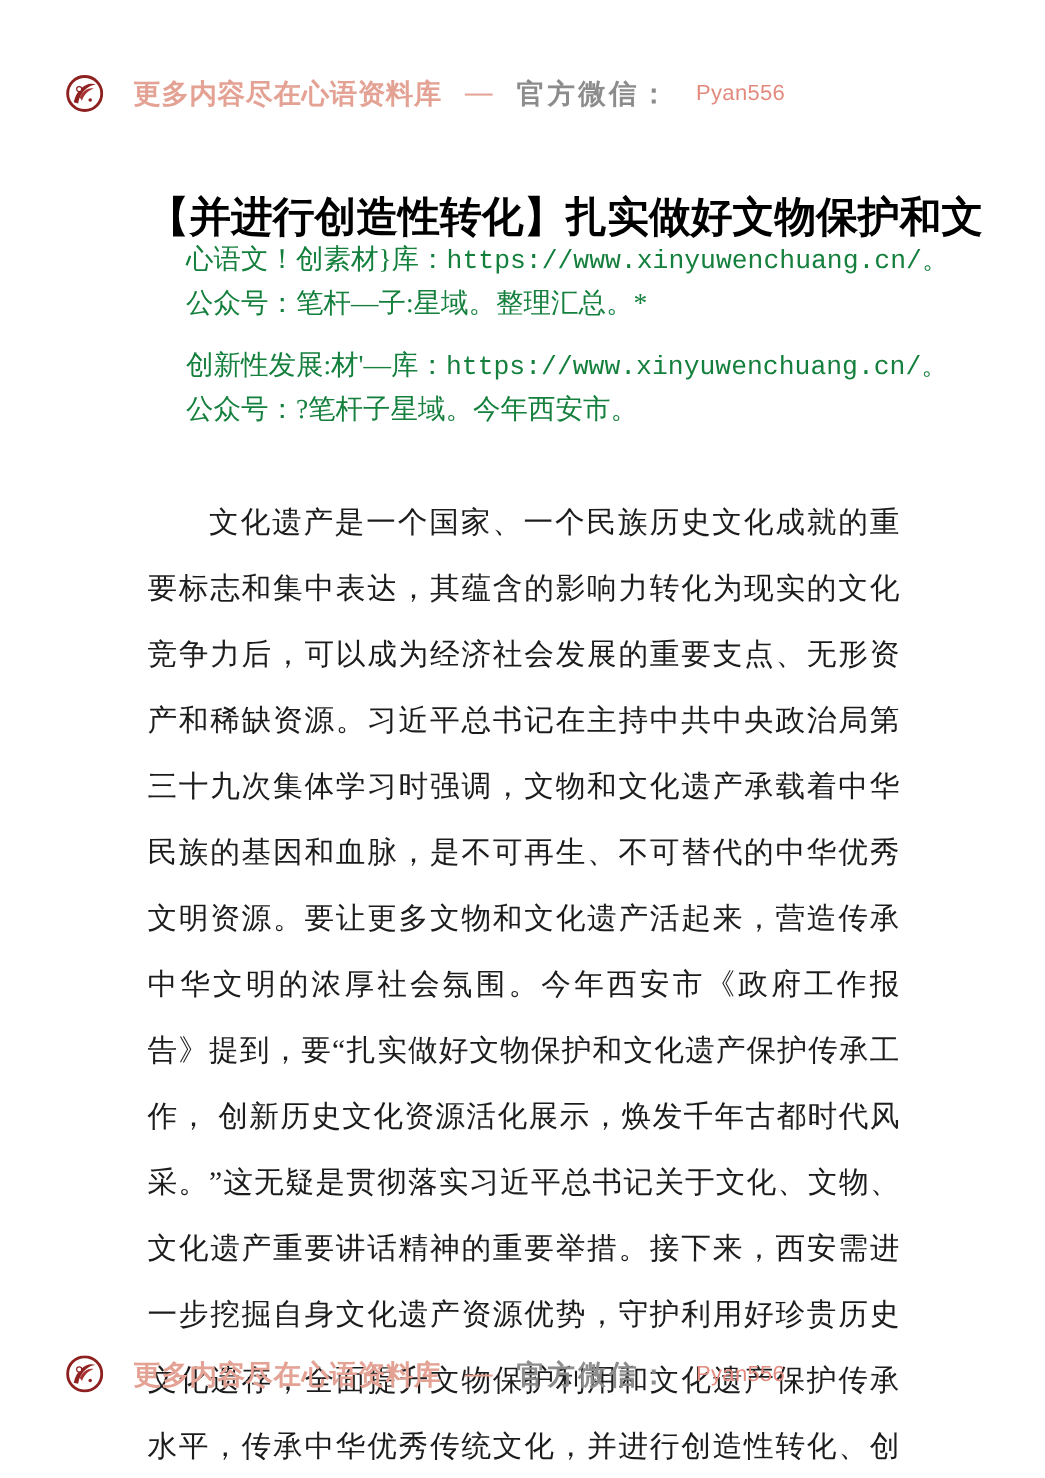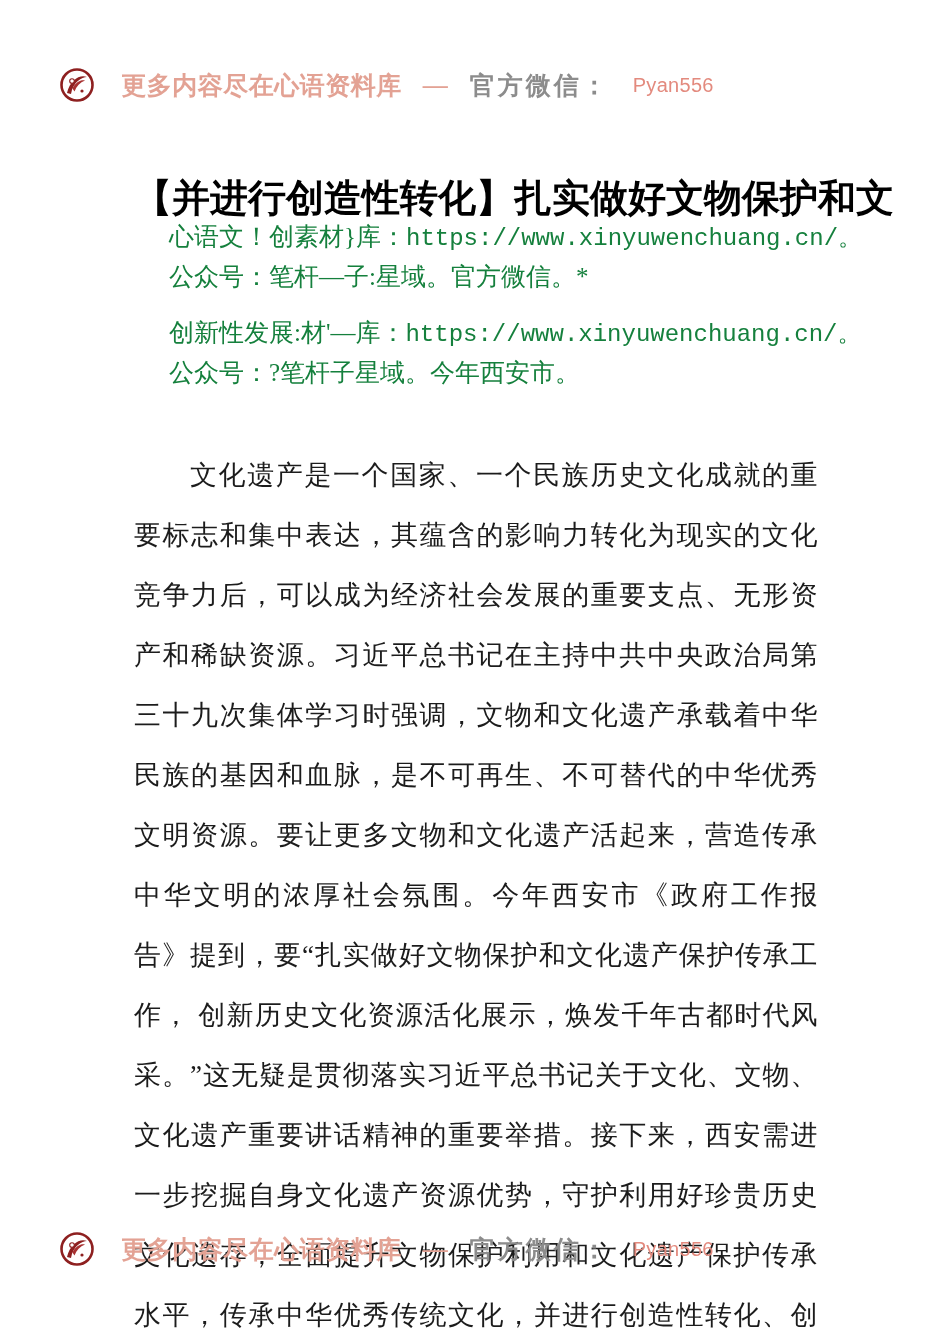--- a/index.html
+++ b/index.html
@@ -150,21 +150,21 @@
     <span class="wm-main">更多内容尽在心语资料库</span>
     <span class="wm-dash">—</span>
     <span class="wm-grey">官方微信：</span>
     <span class="wm-handle">Pyan556</span>
   </div>
 
   <h1 class="doc-title">【并进行创造性转化】扎实做好文物保护和文</h1>
 
   <div class="source-block" id="source-1">
     <span class="ln"><span>心语文！创素材}库：</span><span class="mono">https://www.xinyuwenchuang.cn/。</span></span>
-    <span class="ln">公众号：笔杆—子:星域。官方微信。*</span>
+    <span class="ln">公众号：笔杆—子:星域。整理汇总。*</span>
   </div>
 
   <div class="source-block" id="source-2">
     <span class="ln"><span>创新性发展:材'—库：</span><span class="mono">https://www.xinyuwenchuang.cn/。</span></span>
     <span class="ln">公众号：?笔杆子星域。今年西安市。</span>
   </div>
 
   <p class="body-text">文化遗产是一个国家、一个民族历史文化成就的重要标志和集中表达，其蕴含的影响力转化为现实的文化竞争力后，可以成为经济社会发展的重要支点、无形资产和稀缺资源。习近平总书记在主持中共中央政治局第三十九次集体学习时强调，文物和文化遗产承载着中华民族的基因和血脉，是不可再生、不可替代的中华优秀文明资源。要让更多文物和文化遗产活起来，营造传承中华文明的浓厚社会氛围。今年西安市《政府工作报告》提到，要“扎实做好文物保护和文化遗产保护传承工作， 创新历史文化资源活化展示，焕发千年古都时代风采。”这无疑是贯彻落实习近平总书记关于文化、文物、文化遗产重要讲话精神的重要举措。接下来，西安需进一步挖掘自身文化遗产资源优势，守护利用好珍贵历史文化遗存，全面提升文物保护利用和文化遗产保护传承水平，传承中华优秀传统文化，并进行创造性转化、创新性发展，以此提升文化遗产竞争力，实现文物保护、城市发展、民生改善协调融合，助推西安经济社会高质量发展。</p>
 
   <div class="watermark watermark-bottom">

